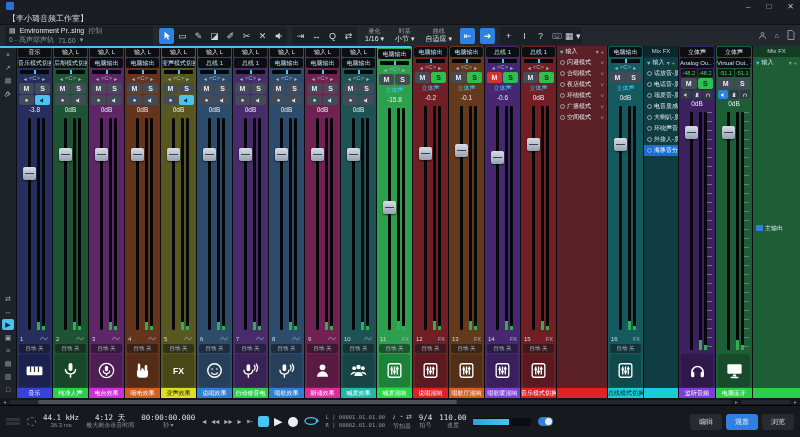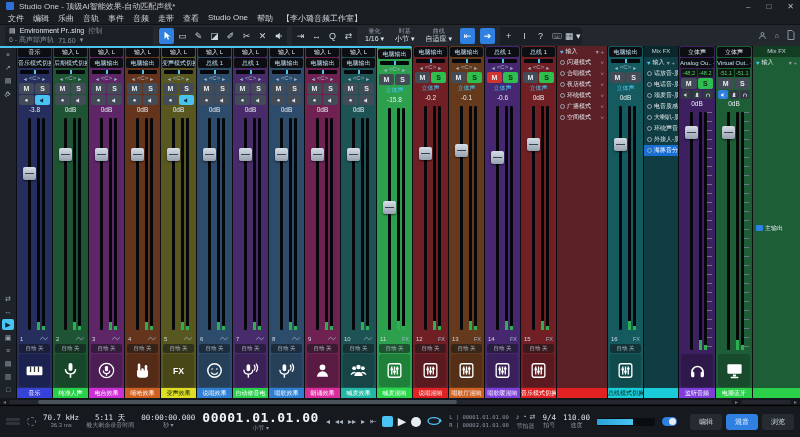--- a/index.html
+++ b/index.html
@@ -106,41 +106,28 @@
 .endbtns .active{background:#2f80e0;color:#fff}
 .tapc{width:9px;height:9px;border:1px dashed #6b7682;border-radius:50%;flex:none}
 .minibars{display:flex;flex-direction:column;gap:1px}
 .minibars i{width:14px;height:3px;background:#2e343b;border-radius:1px}
 </style>
 </head>
 <body>
 
 <div class="titlebar">
   <span class="app-ico"></span>
-  <span>Studio One - 顶级AI智能效果-自动匹配声线*</span>
   <span class="winctl">
     <span>–</span>
     <span>□</span>
     <span>✕</span>
   </span>
 </div>
 
 <div class="menubar">
-  <span id="menu-host" style="display:flex;gap:9px">
-      <span>文件</span>
-      <span>编辑</span>
-      <span>乐曲</span>
-      <span>音轨</span>
-      <span>事件</span>
-      <span>音频</span>
-      <span>走带</span>
-      <span>查看</span>
-      <span>Studio One</span>
-      <span>帮助</span>
-    </span>
   <span>【李小璐音频工作室】</span>
 </div>
 
 <div class="toolbar">
   <div class="ptab">
     <div class="r">
       <span>▤</span>
       <b>Environment Pr..sing</b>
       <span class="dim">控制</span>
     </div>
@@ -1187,34 +1174,30 @@
   <span>▸</span>
 </div>
 
 <div class="transport">
   <div class="minibars">
       <i></i>
       <i></i>
     </div>
   <span class="tapc"></span>
   <div class="tcell">
-    <b>70.7 kHz</b>
+    <b>44.1 kHz</b>
       <span class="dim">36.3 ms</span>
   </div>
   <div class="tcell">
-    <b>5:11 天</b>
+    <b>4:12 天</b>
       <span class="dim">最大剩余录音时间</span>
   </div>
   <div class="tcell">
     <b>00:00:00.000</b>
       <span class="dim">秒 ▾</span>
-  </div>
-  <div class="tcell">
-    <span class="bigtime">00001.01.01.00</span>
-      <span class="dim">小节 ▾</span>
   </div>
   <div class="tbtns">
     <span>◂</span>
     <span>◂◂</span>
     <span>▸▸</span>
     <span>▸</span>
     <span>⇤</span>
     <span class="stopbtn"></span>
     <span class="playbtn">▶</span>
     <span class="recbtn"></span>

